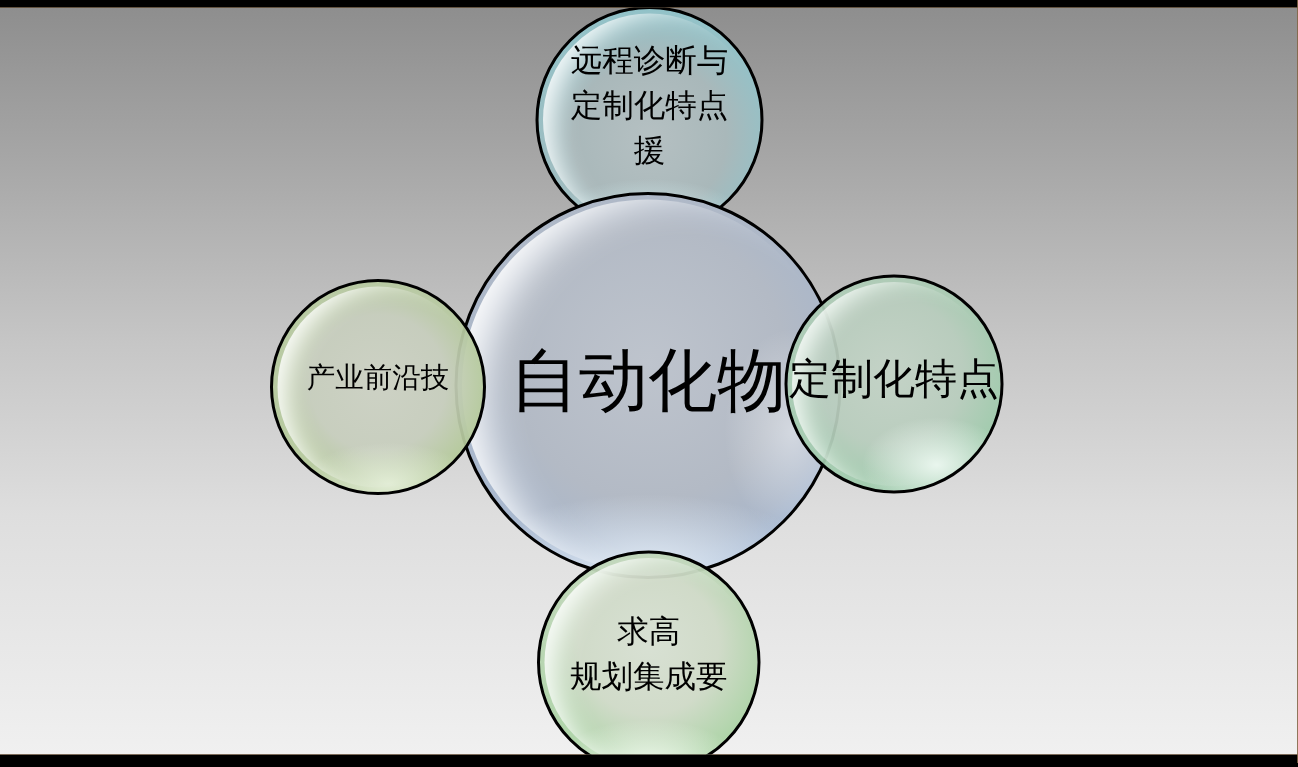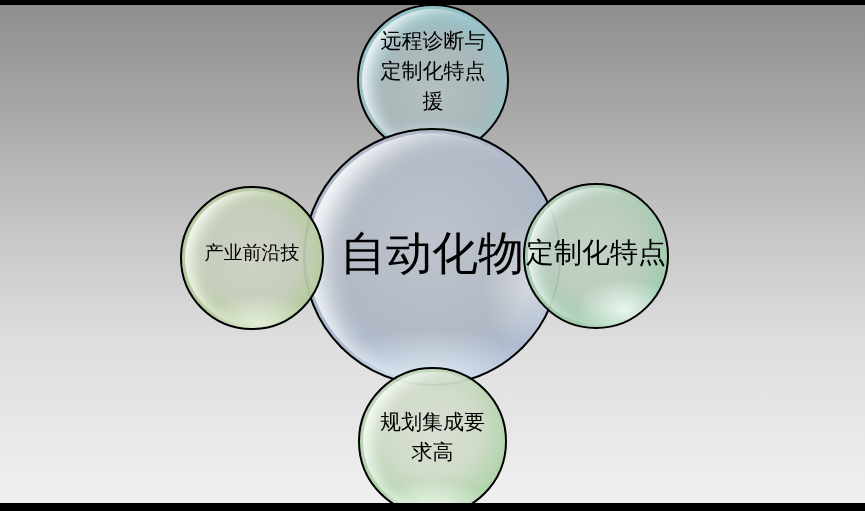--- a/index.html
+++ b/index.html
@@ -106,21 +106,21 @@
     </div>
 
     <div class="bubble b-right" aria-label="定制化特点突出">
       <div class="lbl">
         <span>定制化特点</span>
       </div>
     </div>
 
     <div class="bubble b-bottom" aria-label="规划集成要求高">
       <div class="lbl">
+        <span>求高</span>
         <span>规划集成要</span>
-        <span>求高</span>
       </div>
     </div>
 
   </div>
   <div class="bar top"></div>
   <div class="bar bottom"></div>
 </div>
 
 </body></html>

